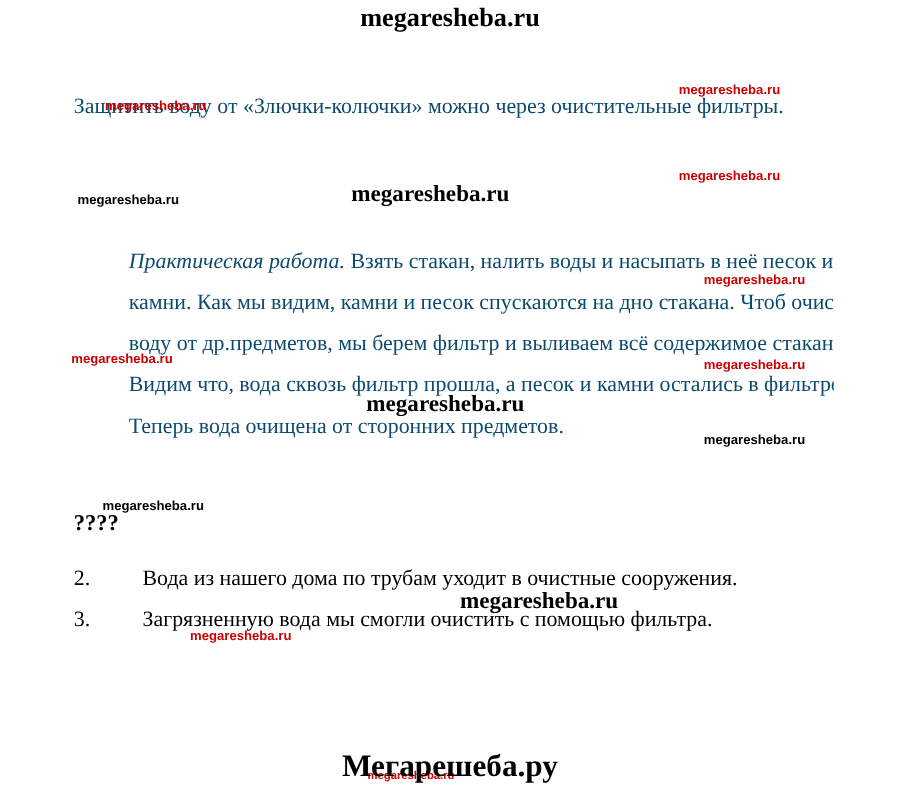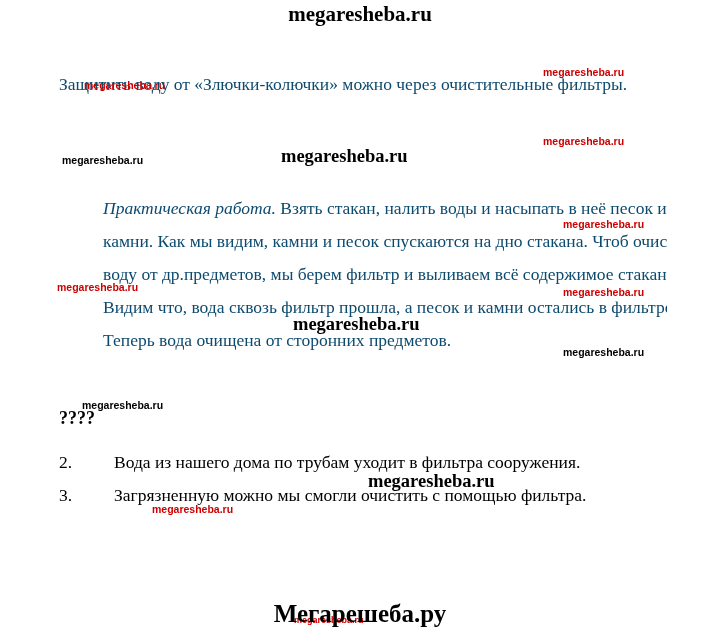--- a/index.html
+++ b/index.html
@@ -103,22 +103,22 @@
 
   <div id="top-title" class="big-title">megaresheba.ru</div>
 
   <p id="paragraph1" class="body-text"><span>Защитить воду от «Злючки-колючки» можно через очистительные фильтры.</span></p>
 
   <p id="paragraph2" class="body-text"><span class="italic">Практическая работа.</span><span> Взять стакан, налить воды и насыпать в неё песок и камни. Как мы видим, камни и песок спускаются на дно стакана. Чтоб очистить воду от др.предметов, мы берем фильтр и выливаем всё содержимое стакана. Видим что, вода сквозь фильтр прошла, а песок и камни остались в фильтре. Теперь вода очищена от сторонних предметов.</span></p>
 
   <div id="questions-heading">????</div>
 
   <div id="answer-list">
-    <p class="list-item"><span class="list-num">2.</span><span>Вода из нашего дома по трубам уходит в фильтра сооружения.</span></p>
-    <p class="list-item"><span class="list-num">3.</span><span>Загрязненную можно мы смогли очистить с помощью фильтра.</span></p>
+    <p class="list-item"><span class="list-num">2.</span><span>Вода из нашего дома по трубам уходит в очистные сооружения.</span></p>
+    <p class="list-item"><span class="list-num">3.</span><span>Загрязненную вода мы смогли очистить с помощью фильтра.</span></p>
   </div>
 
   <span id="wm-a" class="wm wm-red">megaresheba.ru</span>
   <span id="wm-b" class="wm wm-red">megaresheba.ru</span>
   <span id="wm-c" class="wm wm-red">megaresheba.ru</span>
   <span id="wm-d" class="wm wm-black">megaresheba.ru</span>
   <span id="wm-e" class="wm-big">megaresheba.ru</span>
   <span id="wm-f" class="wm wm-red">megaresheba.ru</span>
   <span id="wm-g" class="wm wm-red">megaresheba.ru</span>
   <span id="wm-h" class="wm wm-red">megaresheba.ru</span>

